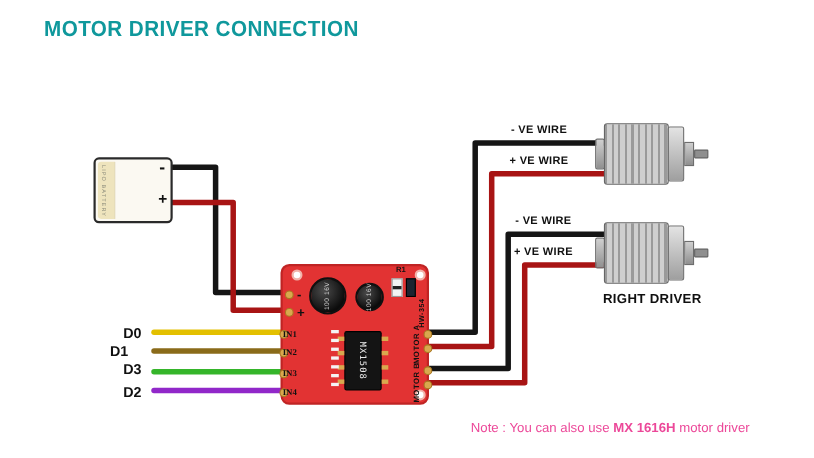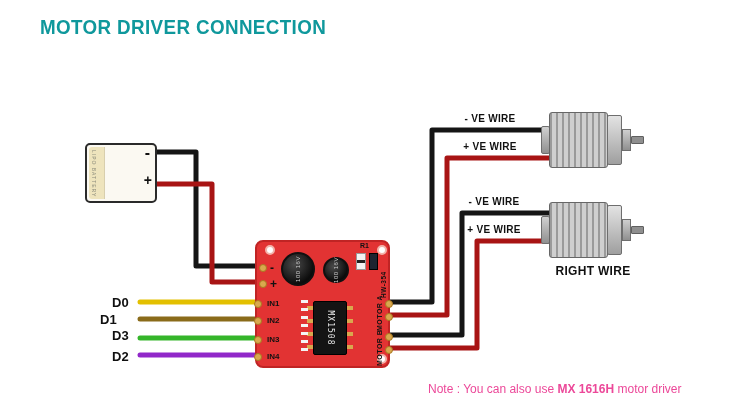--- a/index.html
+++ b/index.html
@@ -44,21 +44,21 @@
   .comp { position:absolute; left:112px; top:11px; width:9px; height:17px; background:#1d2430; border:1px solid #000; }
   .hw   { position:absolute; left:123px; top:10px; height:46px; font-size:6.5px; font-weight:bold; color:#101010;
           writing-mode:vertical-rl; transform:rotate(180deg); letter-spacing:.5px; white-space:nowrap; }
   .ic   { position:absolute; left:56px; top:59px; width:34px; height:54px; background:#141414;
           border:1px solid #000; border-radius:2px; }
   .ic-pin { position:absolute; width:6px; height:4px; background:#d9a84e; }
   .ic-text { position:absolute; left:50%; top:50%; transform:translate(-50%,-50%);
              writing-mode:vertical-rl; font-size:8px; color:#e8e8e8; letter-spacing:1px;
              font-family:"DejaVu Sans Mono", monospace; white-space:nowrap; }
   .rung { position:absolute; left:44px; width:7px; height:3px; background:#f4f4f4; }
-  .in-label  { position:absolute; left:10px; font-size:8px; font-weight:bold; color:#111; white-space:nowrap; }
+  .in-label  { position:absolute; left:0; font-size:8px; font-weight:bold; color:#111; white-space:nowrap;font-family:Liberation Serif, serif; }
   .out-label { position:absolute; left:119px; width:12px; height:34px; font-size:7px; font-weight:bold; color:#111;
                writing-mode:vertical-rl; transform:rotate(180deg); letter-spacing:.5px; white-space:nowrap; }
   .pwr { position:absolute; left:13px; font-size:12px; font-weight:bold; color:#111; line-height:1; }
 
   
   .motor { width:104px; height:56px; }
   .m-nub   { position:absolute; left:0; top:14px; width:9px; height:28px; border:1px solid #6e6e6e; border-radius:2px;
              background:linear-gradient(180deg,#d0d0d0,#909090); }
   .m-body  { position:absolute; left:8px; top:0; width:59px; height:56px; border:1px solid #666; border-radius:3px;
              background:repeating-linear-gradient(90deg,#9a9a9a 0 2px,#cfcfcf 2px 6px); }
@@ -179,19 +179,19 @@
     <div class="m-shaft"></div>
   </div>
 
   <div class="abs motor" style="left:541px;top:202px">
     <div class="m-nub"></div>
     <div class="m-body"></div>
     <div class="m-cap"></div>
     <div class="m-neck"></div>
     <div class="m-shaft"></div>
   </div>
-  <div class="abs motor-label" style="left:541px;top:264px">RIGHT WIRE</div>
+  <div class="abs motor-label" style="left:541px;top:264px">RIGHT DRIVER</div>
 
   <div class="abs note">
     <span>Note : You can also use </span><b>MX 1616H</b><span> motor driver</span>
   </div>
 
 </div>
 
 </body></html>

